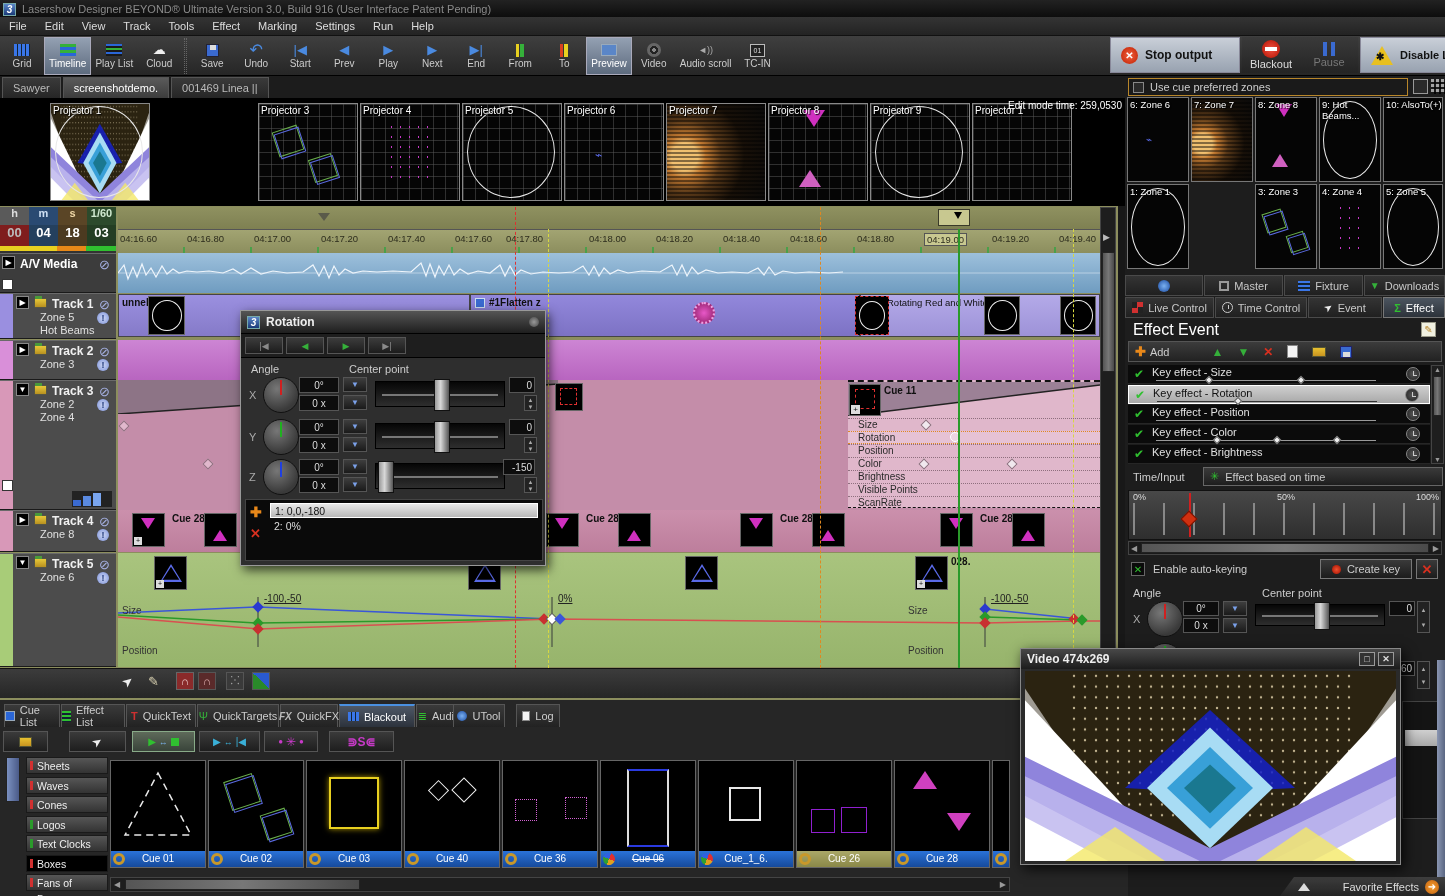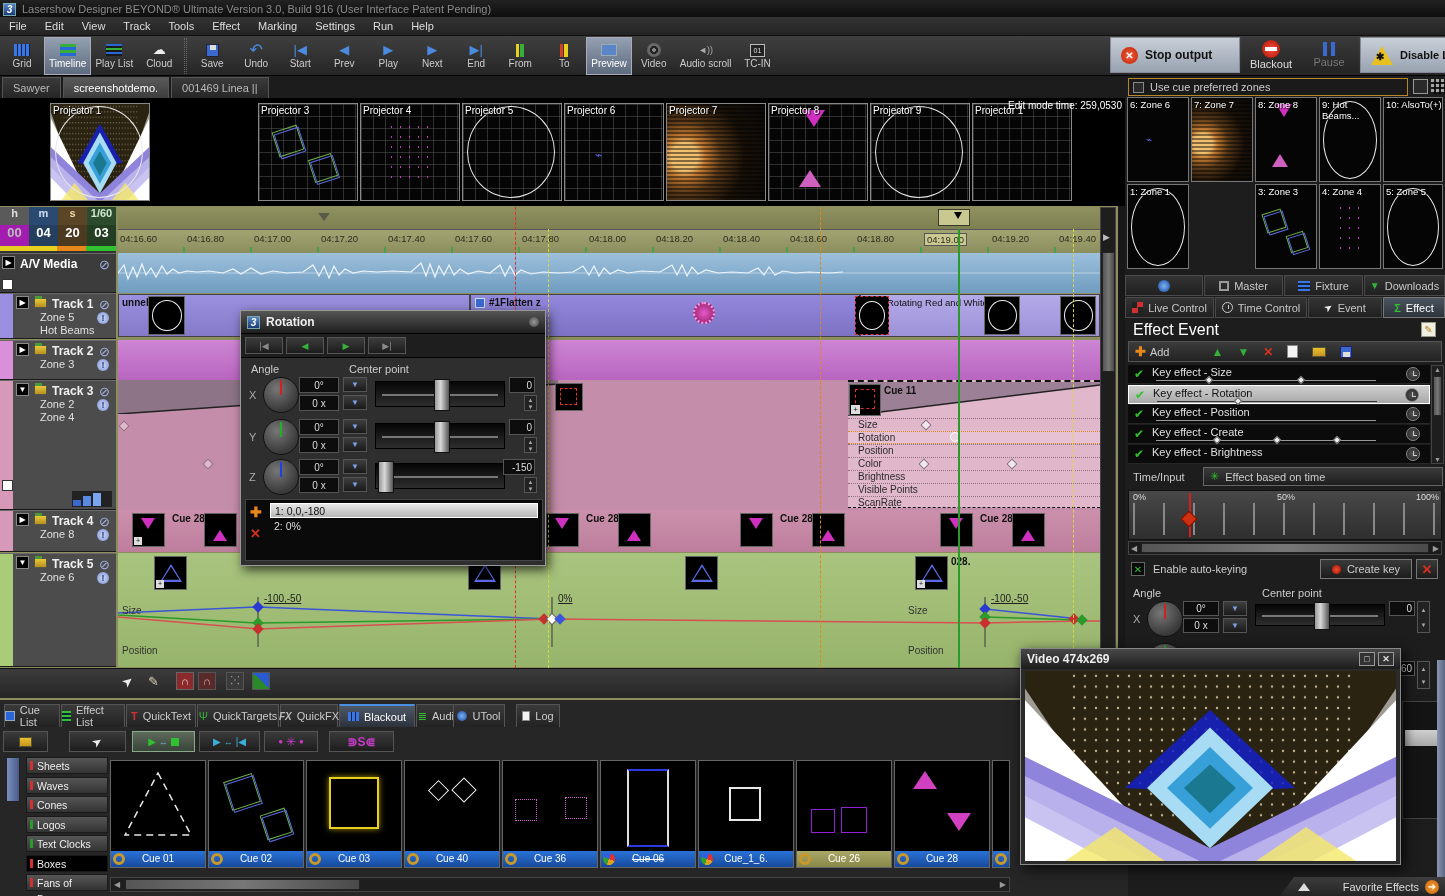--- a/index.html
+++ b/index.html
@@ -340,23 +340,23 @@
 <div class="a" id="tl">
 
   <div class="a" style="left:0;top:1px;width:116px;height:46px;background:#333">
     <div style="display:flex;height:18px;text-align:center;font-weight:bold">
       <span style="flex:1;background:#5a5a5a;color:#ddd">h</span>
       <span style="flex:1;background:#2a4a72;color:#cfe0f4">m</span>
       <span style="flex:1;background:#5a4526;color:#f0d8a8">s</span>
       <span style="flex:1;background:#2c4a2c;color:#cfe8cf">1/60</span>
     </div>
     <div style="display:flex;height:21px;text-align:center;font-weight:bold;font-size:13px">
-      <span style="flex:1;background:#a21caf;color:#bbb">00</span>
+      <span style="flex:1;background:#7f1d1d;color:#bbb">00</span>
       <span style="flex:1;background:#24405e;color:#fff">04</span>
-      <span style="flex:1;background:#4c3a20;color:#fff">20</span>
+      <span style="flex:1;background:#4c3a20;color:#fff">18</span>
       <span style="flex:1;background:#243e24;color:#fff">03</span>
     </div>
     <div style="display:flex;height:5px">
       <span style="width:57px;background:#e8d020"></span>
         <span style="width:29px;background:#e88818"></span>
         <span style="flex:1;background:#30c030"></span>
     </div>
   </div>
 
   <div class="a trow" style="top:1px;height:22px;background:linear-gradient(#8f9160,#7e8052)">
@@ -365,21 +365,21 @@
     <span style="position:absolute;left:836px;top:5px;width:0;height:0;border-left:4px solid transparent;border-right:4px solid transparent;border-top:7px solid #000"></span>
   </div>
 
   <div class="a trow ruler" style="top:23px;height:24px">
     <span class="rtick" style="left:2px">04:16.60</span>
     <span class="rtick" style="left:69px">04:16.80</span>
     <span class="rtick" style="left:136px">04:17.00</span>
     <span class="rtick" style="left:203px">04:17.20</span>
     <span class="rtick" style="left:270px">04:17.40</span>
     <span class="rtick" style="left:337px">04:17.60</span>
-    <span class="rtick" style="left:404px">04:17.80</span>
+    <span class="rtick" style="left:388px">04:17.80</span>
     <span class="rtick" style="left:471px">04:18.00</span>
     <span class="rtick" style="left:538px">04:18.20</span>
     <span class="rtick" style="left:605px">04:18.40</span>
     <span class="rtick" style="left:672px">04:18.60</span>
     <span class="rtick" style="left:739px">04:18.80</span>
     <span class="rtick" style="left:806px;background:#c8c890;border:1px solid #555;padding:0 2px">04:19.00</span>
     <span class="rtick" style="left:874px">04:19.20</span>
     <span class="rtick" style="left:941px">04:19.40</span>
     <div style="position:absolute;left:0;right:0;bottom:0;height:6px;background:repeating-linear-gradient(90deg,transparent 0 65px,#4aa04a 65px 67px)"></div>
   </div>
@@ -803,21 +803,21 @@
     <span class="clk"></span>
   </div>
   <div class="fxrow" style="top:329px">
     <span class="fxchk">✔</span>
     <span class="fxlbl">Key effect - Position</span>
     <span class="kfline" style="width:220px"></span>
     <span class="clk"></span>
   </div>
   <div class="fxrow" style="top:349px">
     <span class="fxchk">✔</span>
-    <span class="fxlbl">Key effect - Create</span>
+    <span class="fxlbl">Key effect - Color</span>
     <span class="kfline" style="width:220px">
         <i class="kfd" style="left:58px"></i>
         <i class="kfd" style="left:118px"></i>
         <i class="kfd" style="left:178px"></i>
       </span>
     <span class="clk"></span>
   </div>
   <div class="fxrow" style="top:369px">
     <span class="fxchk">✔</span>
     <span class="fxlbl">Key effect - Brightness</span>

